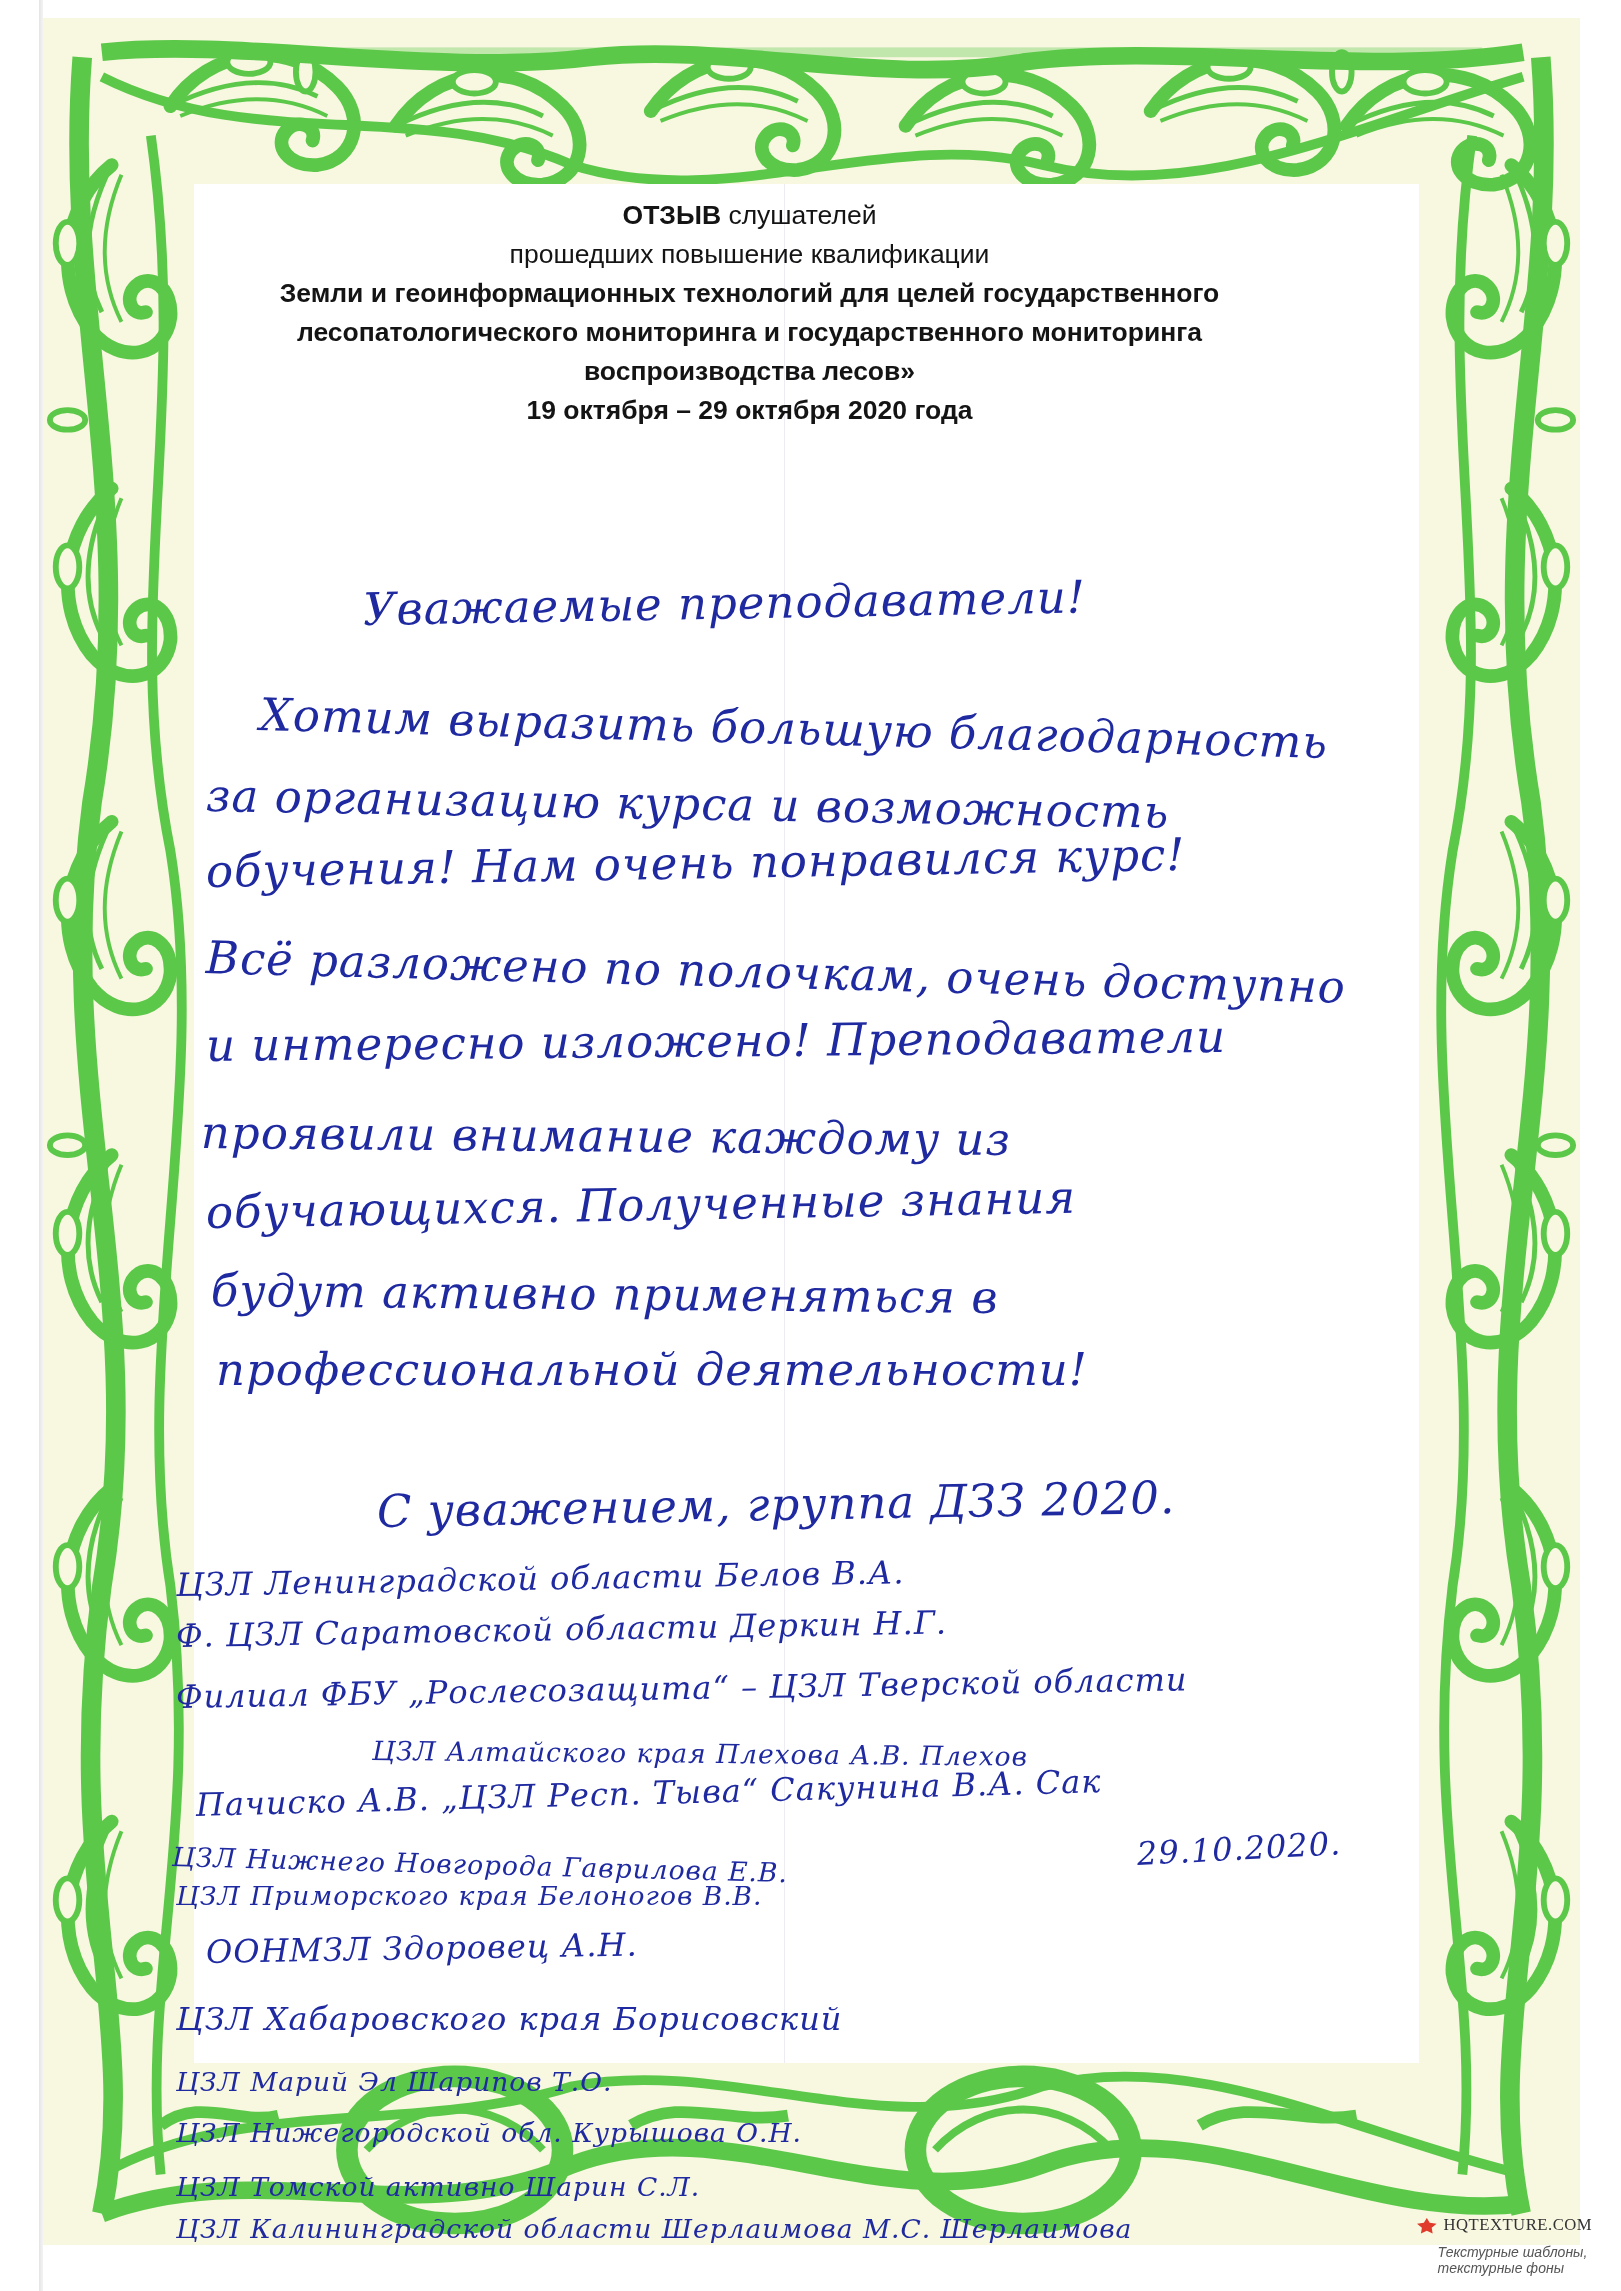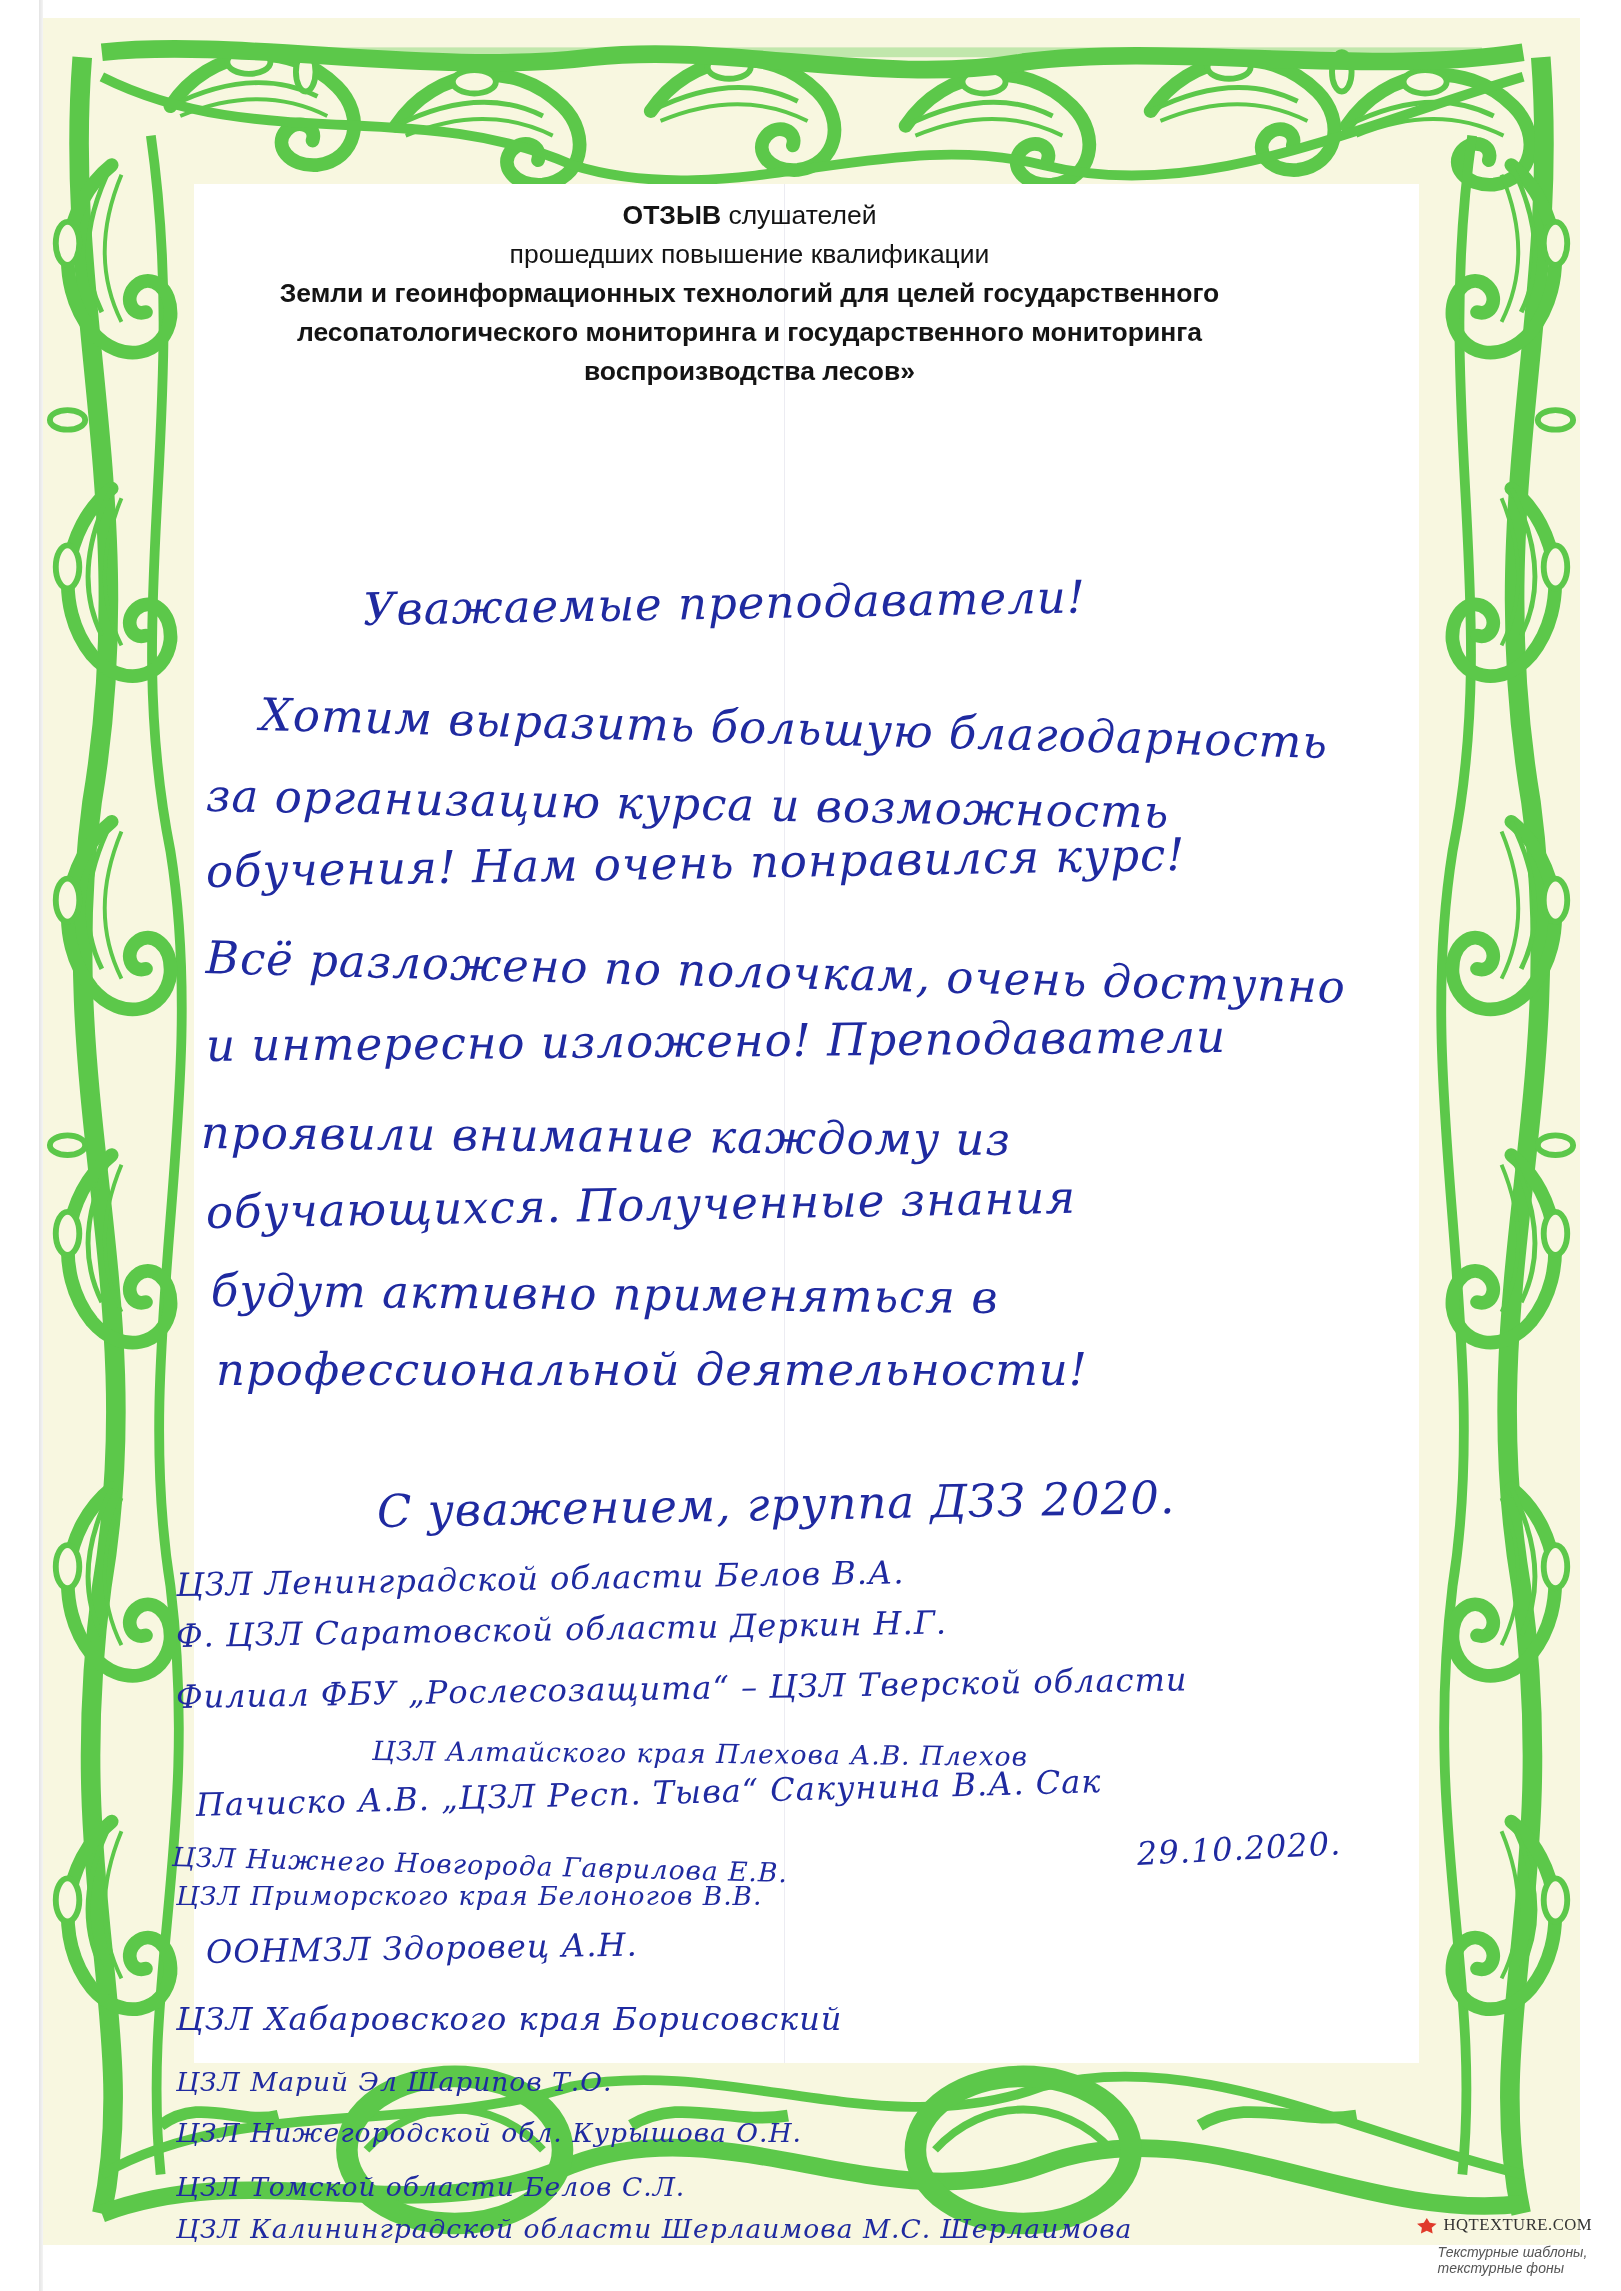--- a/index.html
+++ b/index.html
@@ -120,20 +120,21 @@
 
 <div class="content"></div>
 <div class="fold"></div>
 
 <div class="header">
   <div><span class="b">ОТЗЫВ</span><span> слушателей</span></div>
   <div>прошедших повышение квалификации</div>
   <div class="b">Земли и геоинформационных технологий для целей государственного</div>
   <div class="b">лесопатологического мониторинга и государственного мониторинга</div>
   <div class="b">воспроизводства лесов»</div>
+  <div class="b">19 октября – 29 октября 2020 года</div>
 </div>
 
 <div class="hw big" style="left:363px; top:583px; transform:rotate(-1deg);">Уважаемые преподаватели!</div>
 <div class="hw big" style="left:260px; top:688px; transform:rotate(1.5deg);">Хотим выразить большую благодарность</div>
 <div class="hw big" style="left:206px; top:769px; transform:rotate(1deg);">за организацию курса и возможность</div>
 <div class="hw big" style="left:206px; top:845px; transform:rotate(-1deg);">обучения! Нам очень понравился курс!</div>
 <div class="hw big" style="left:206px; top:931px; transform:rotate(1.5deg);">Всё разложено по полочкам, очень доступно</div>
 <div class="hw big" style="left:206px; top:1019px; transform:rotate(-0.5deg);">и интересно изложено! Преподаватели</div>
 <div class="hw big" style="left:201px; top:1106px; transform:rotate(0.5deg);">проявили внимание каждому из</div>
 <div class="hw big" style="left:206px; top:1186px; transform:rotate(-1deg);">обучающихся. Полученные знания</div>
@@ -146,21 +147,21 @@
 <div class="hw sig" style="left:176px; top:1678px; transform:rotate(-1deg);">Филиал ФБУ „Рослесозащита“ – ЦЗЛ Тверской области</div>
 <div class="hw small" style="left:372px; top:1735px; transform:rotate(0.5deg);">ЦЗЛ Алтайского края Плехова А.В. Плехов</div>
 <div class="hw sig" style="left:196px; top:1786px; transform:rotate(-1.5deg);">Пачиско А.В.   „ЦЗЛ Респ. Тыва“ Сакунина В.А. Сак</div>
 <div class="hw small" style="left:172px; top:1841px; transform:rotate(1.5deg);">ЦЗЛ Нижнего Новгорода Гаврилова Е.В.</div>
 <div class="hw sig" style="left:1137px; top:1835px; transform:rotate(-3deg);">29.10.2020.</div>
 <div class="hw small" style="left:176px; top:1880px; transform:rotate(0deg);">ЦЗЛ Приморского края Белоногов В.В.</div>
 <div class="hw sig" style="left:206px; top:1933px; transform:rotate(-1deg);">ООНМЗЛ  Здоровец А.Н.</div>
 <div class="hw sig" style="left:176px; top:2000px; transform:rotate(0deg);">ЦЗЛ Хабаровского края Борисовский</div>
 <div class="hw small" style="left:176px; top:2066px; transform:rotate(0deg);">ЦЗЛ Марий Эл  Шарипов Т.О.</div>
 <div class="hw small" style="left:176px; top:2117px; transform:rotate(0deg);">ЦЗЛ Нижегородской обл.  Курышова О.Н.</div>
-<div class="hw small" style="left:176px; top:2171px; transform:rotate(0deg);">ЦЗЛ Томской области  Белов С.Л.</div>
+<div class="hw small" style="left:176px; top:2171px; transform:rotate(0deg);">ЦЗЛ Томской активно  Шарин С.Л.</div>
 <div class="hw small" style="left:176px; top:2213px; transform:rotate(0deg);">ЦЗЛ Калининградской области Шерлаимова М.С. Шерлаимова</div>
 <div class="hw small" style="left:176px; top:2254px; transform:rotate(0deg);margin-top:46px;">ЦЗЛ Челябинской области  Любимов Д.Ю.</div>
 
 <div class="watermark">
   <svg class="logo" viewBox="0 0 22 18">
       <path d="M11,1 L14,6 L21,7 L16,11 L17,17 L11,14 L5,17 L6,11 L1,7 L8,6 Z" fill="#e03a2a"></path>
     </svg>
   <div class="brand">HQTEXTURE.COM</div>
   <div class="sub">Текстурные шаблоны, текстурные фоны</div>
 </div>

